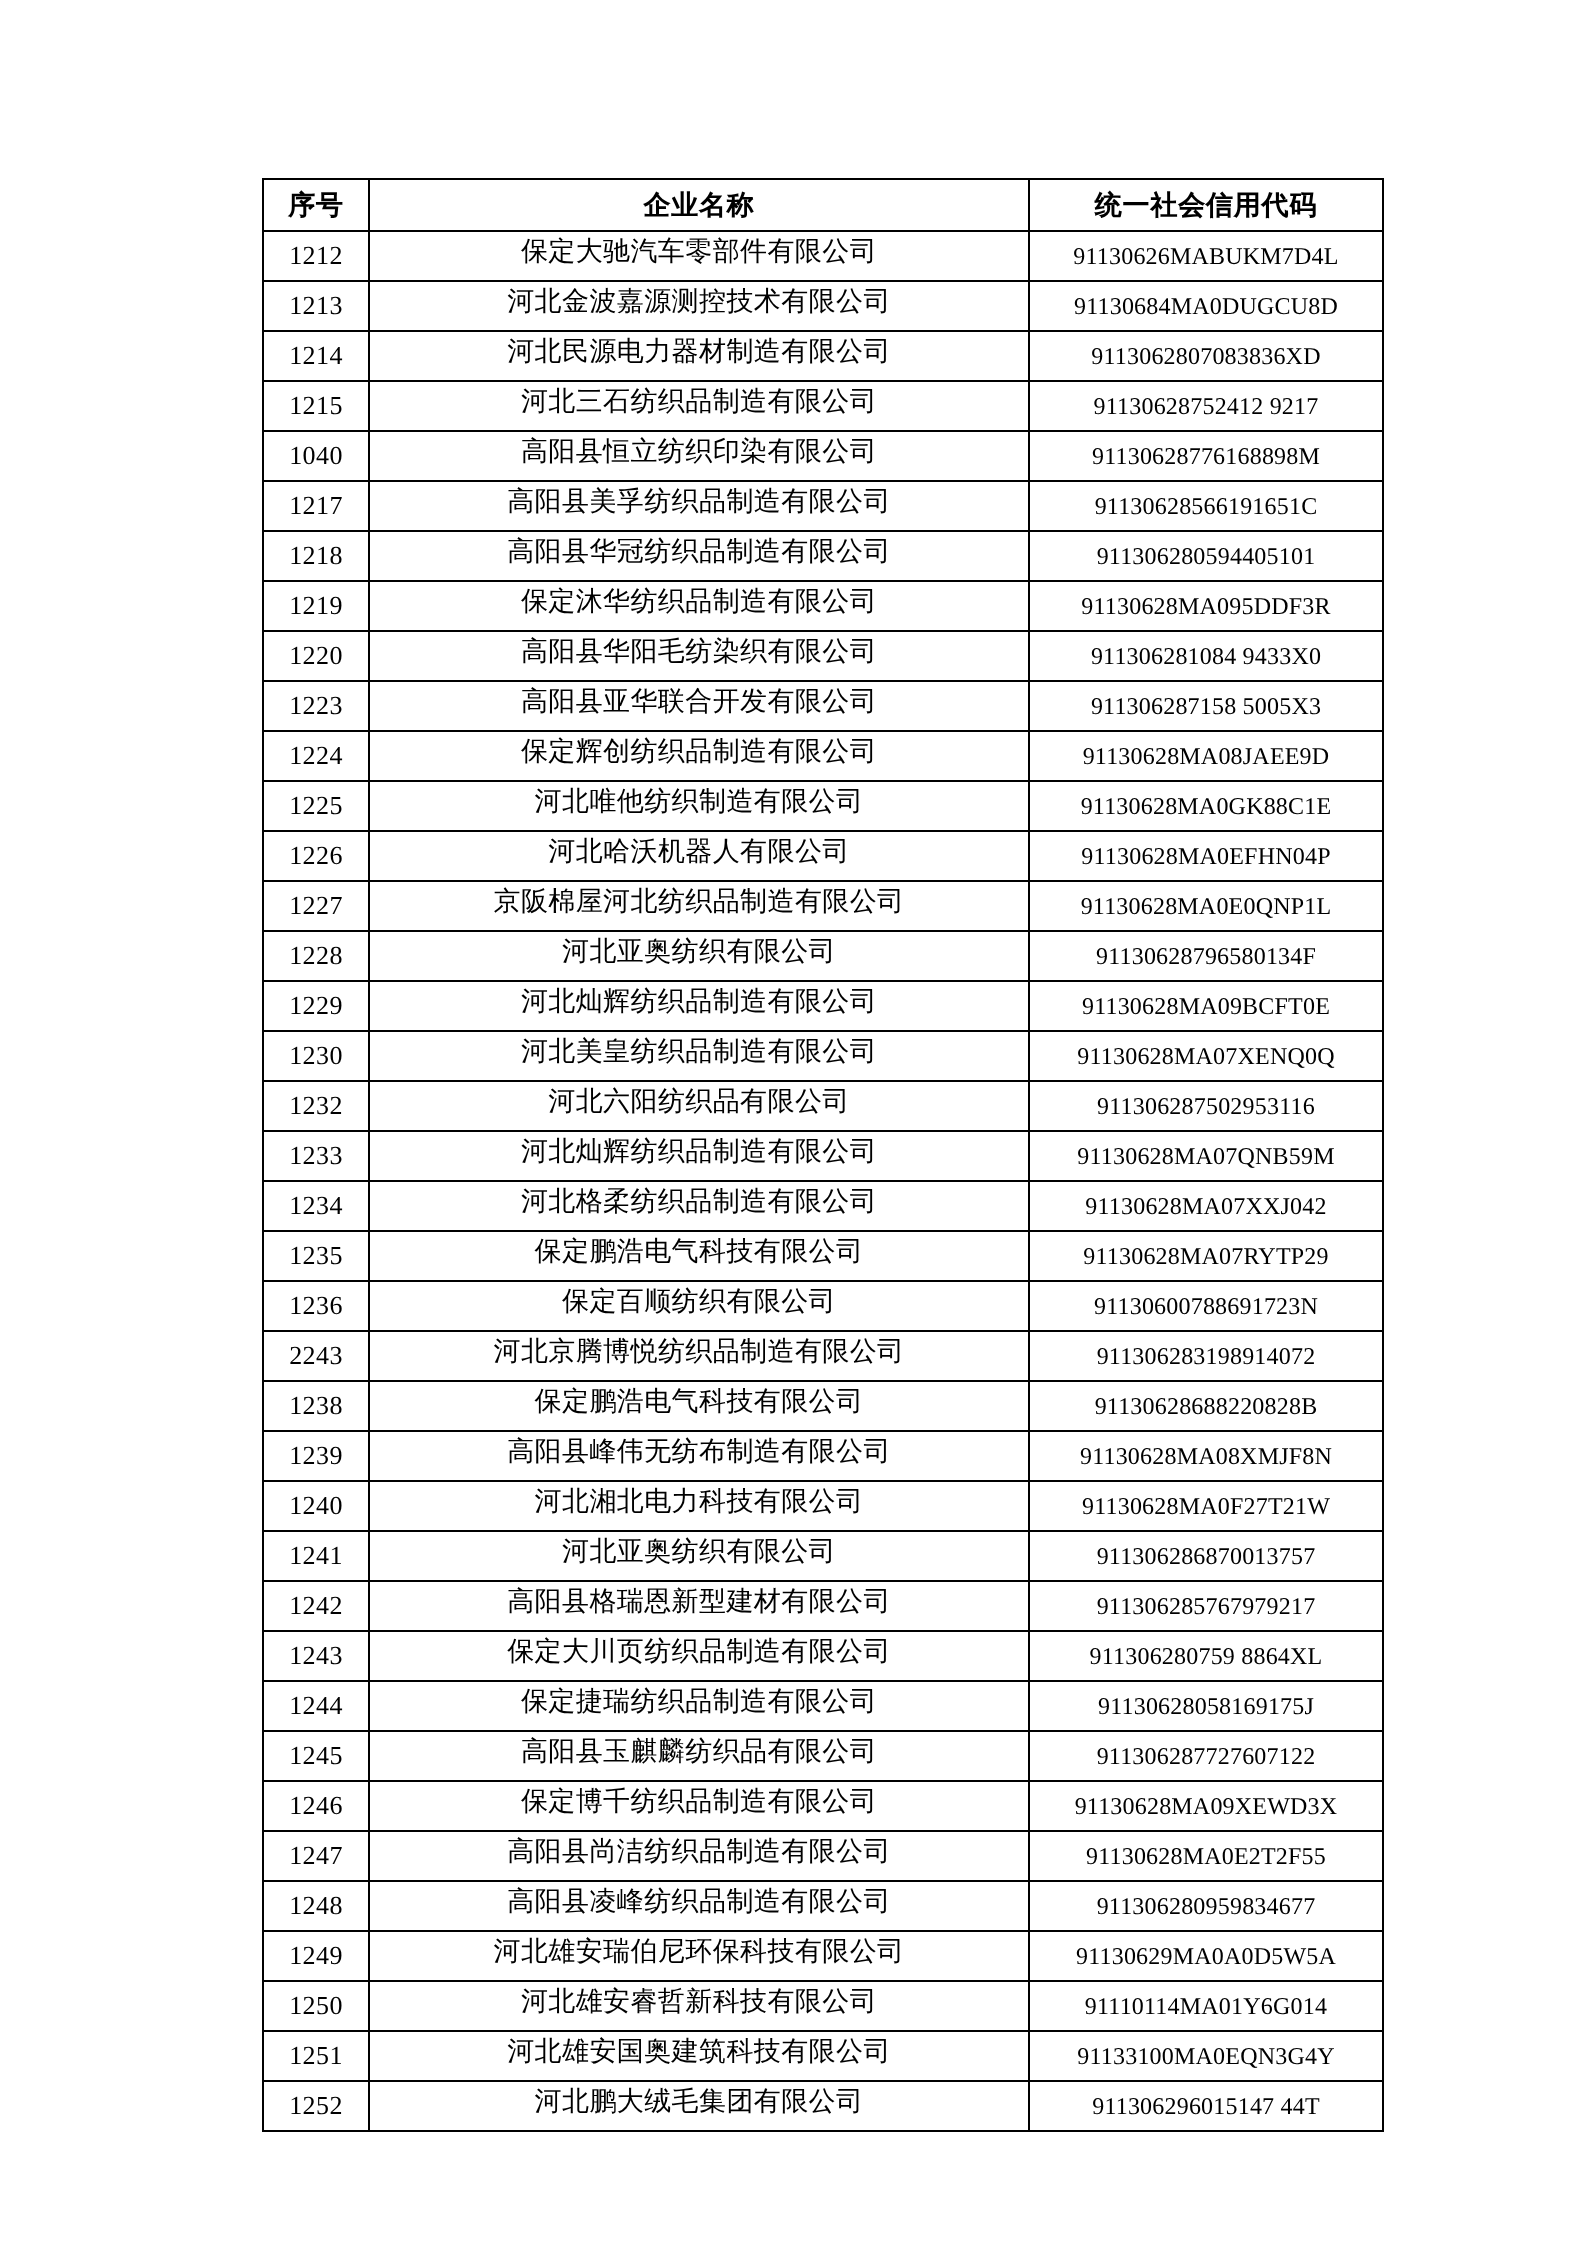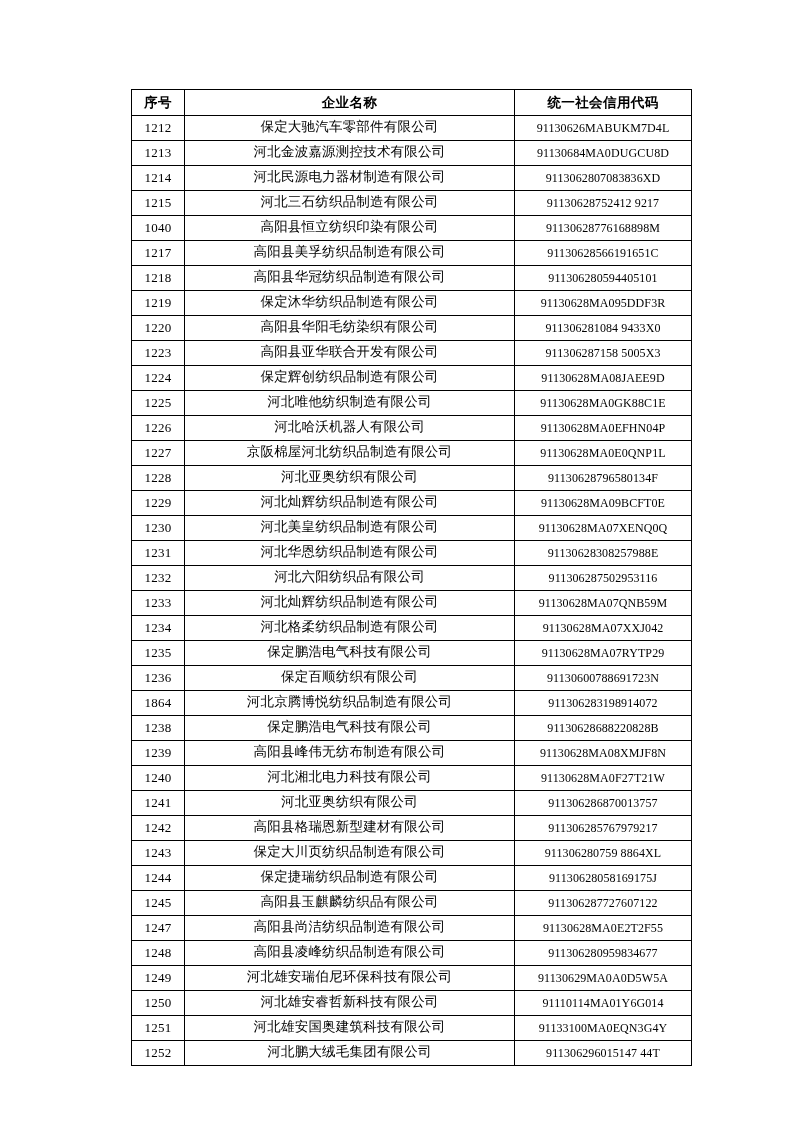--- a/index.html
+++ b/index.html
@@ -170,25 +170,20 @@
             <td class="seq">1229</td>
             <td class="name">河北灿辉纺织品制造有限公司</td>
             <td class="code">91130628MA09BCFT0E</td>
           </tr>
           <tr>
             <td class="seq">1230</td>
             <td class="name">河北美皇纺织品制造有限公司</td>
             <td class="code">91130628MA07XENQ0Q</td>
           </tr>
           <tr>
-            <td class="seq">1231</td>
-            <td class="name">河北华恩纺织品制造有限公司</td>
-            <td class="code">91130628308257988E</td>
-          </tr>
-          <tr>
             <td class="seq">1232</td>
             <td class="name">河北六阳纺织品有限公司</td>
             <td class="code">911306287502953116</td>
           </tr>
           <tr>
             <td class="seq">1233</td>
             <td class="name">河北灿辉纺织品制造有限公司</td>
             <td class="code">91130628MA07QNB59M</td>
           </tr>
           <tr>
@@ -200,21 +195,21 @@
             <td class="seq">1235</td>
             <td class="name">保定鹏浩电气科技有限公司</td>
             <td class="code">91130628MA07RYTP29</td>
           </tr>
           <tr>
             <td class="seq">1236</td>
             <td class="name">保定百顺纺织有限公司</td>
             <td class="code">91130600788691723N</td>
           </tr>
           <tr>
-            <td class="seq">1864</td>
+            <td class="seq">2243</td>
             <td class="name">河北京腾博悦纺织品制造有限公司</td>
             <td class="code">911306283198914072</td>
           </tr>
           <tr>
             <td class="seq">1238</td>
             <td class="name">保定鹏浩电气科技有限公司</td>
             <td class="code">91130628688220828B</td>
           </tr>
           <tr>
             <td class="seq">1239</td>
@@ -243,20 +238,25 @@
           </tr>
           <tr>
             <td class="seq">1244</td>
             <td class="name">保定捷瑞纺织品制造有限公司</td>
             <td class="code">91130628058169175J</td>
           </tr>
           <tr>
             <td class="seq">1245</td>
             <td class="name">高阳县玉麒麟纺织品有限公司</td>
             <td class="code">911306287727607122</td>
+          </tr>
+          <tr>
+            <td class="seq">1246</td>
+            <td class="name">保定博千纺织品制造有限公司</td>
+            <td class="code">91130628MA09XEWD3X</td>
           </tr>
           <tr>
             <td class="seq">1247</td>
             <td class="name">高阳县尚洁纺织品制造有限公司</td>
             <td class="code">91130628MA0E2T2F55</td>
           </tr>
           <tr>
             <td class="seq">1248</td>
             <td class="name">高阳县凌峰纺织品制造有限公司</td>
             <td class="code">911306280959834677</td>

